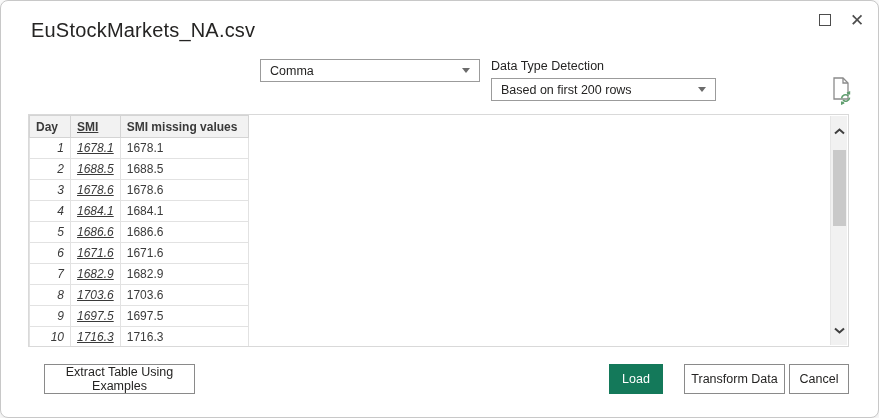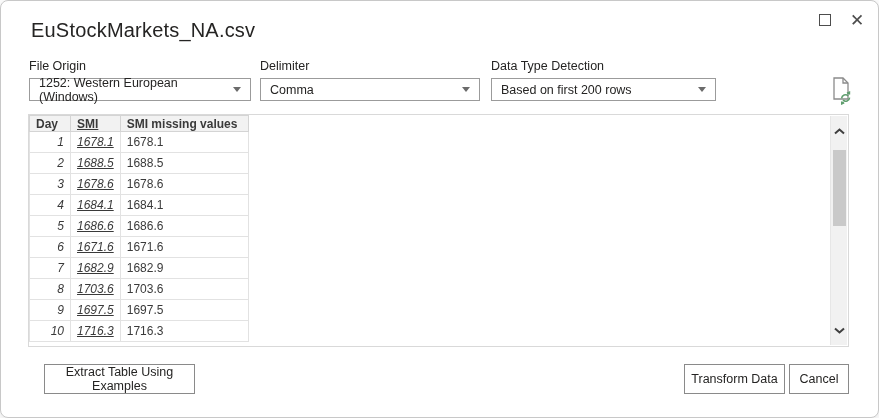--- a/index.html
+++ b/index.html
@@ -35,21 +35,21 @@
 
   .refresh-btn { position:absolute; left:828px; top:74px; width:26px; height:30px; cursor:pointer; }
 
   .pane {
     position:absolute; left:27px; top:113px; width:821px; height:233px;
     background:#fff; border:1px solid #d9d9d9; overflow:hidden;
   }
   table.preview { border-collapse:collapse; table-layout:fixed; }
   .preview th {
     background:#f2f2f2; border:1px solid #d4d4d4; font-size:12px; font-weight:700;
-    color:#3a3a3a; text-align:left; height:16px; padding:0 6px; white-space:nowrap;
+    color:#3a3a3a; text-align:left; height:22px; padding:0 6px; white-space:nowrap;
   }
   .preview td {
     border:1px solid #e2e2e2; font-size:12px; color:#3a3a3a;
     height:21px; padding:0 6px; white-space:nowrap; background:#fff;
   }
   .preview .c0 { width:41px; }
   .preview .c1 { width:45px;text-decoration:underline; }
   .preview .c2 { width:128px; }
   .preview td.num { font-style:italic; text-align:right; }
   .preview td.txt { text-align:left; }
@@ -81,30 +81,22 @@
 
   <div class="win-controls">
     <div class="win-btn">
       <span class="max-glyph"></span>
     </div>
     <div class="win-btn">
       <span class="close-glyph">✕</span>
     </div>
   </div>
 
-  <div class="field f-origin">
-    <div class="field-label">File Origin</div>
-    <div class="combo">
-      <span>1252: Western European (Windows)</span>
-      <span class="combo-arrow"></span>
-    </div>
-  </div>
 
   <div class="field f-delim">
-    <div class="field-label">Delimiter</div>
     <div class="combo">
       <span>Comma</span>
       <span class="combo-arrow"></span>
     </div>
   </div>
 
   <div class="field f-dtype">
     <div class="field-label">Data Type Detection</div>
     <div class="combo">
       <span>Based on first 200 rows</span>
@@ -197,16 +189,17 @@
       <div class="scroll-thumb" style="background: rgb(201, 201, 201);"></div>
       <div class="scroll-arrow scroll-down">
         <svg width="11" height="7" viewBox="0 0 11 7">
           <polyline points="1,1.5 5.5,5.5 10,1.5" fill="none" stroke="#3f3f3f" stroke-width="2"></polyline>
         </svg>
       </div>
     </div>
   </div>
 
   <button class="btn btn-extract">Extract Table Using Examples</button>
+  <button class="btn btn-load" style="background: rgb(20, 121, 90);">Load</button>
   <button class="btn btn-transform">Transform Data</button>
   <button class="btn btn-cancel">Cancel</button>
 
 </div>
 
 </body></html>

